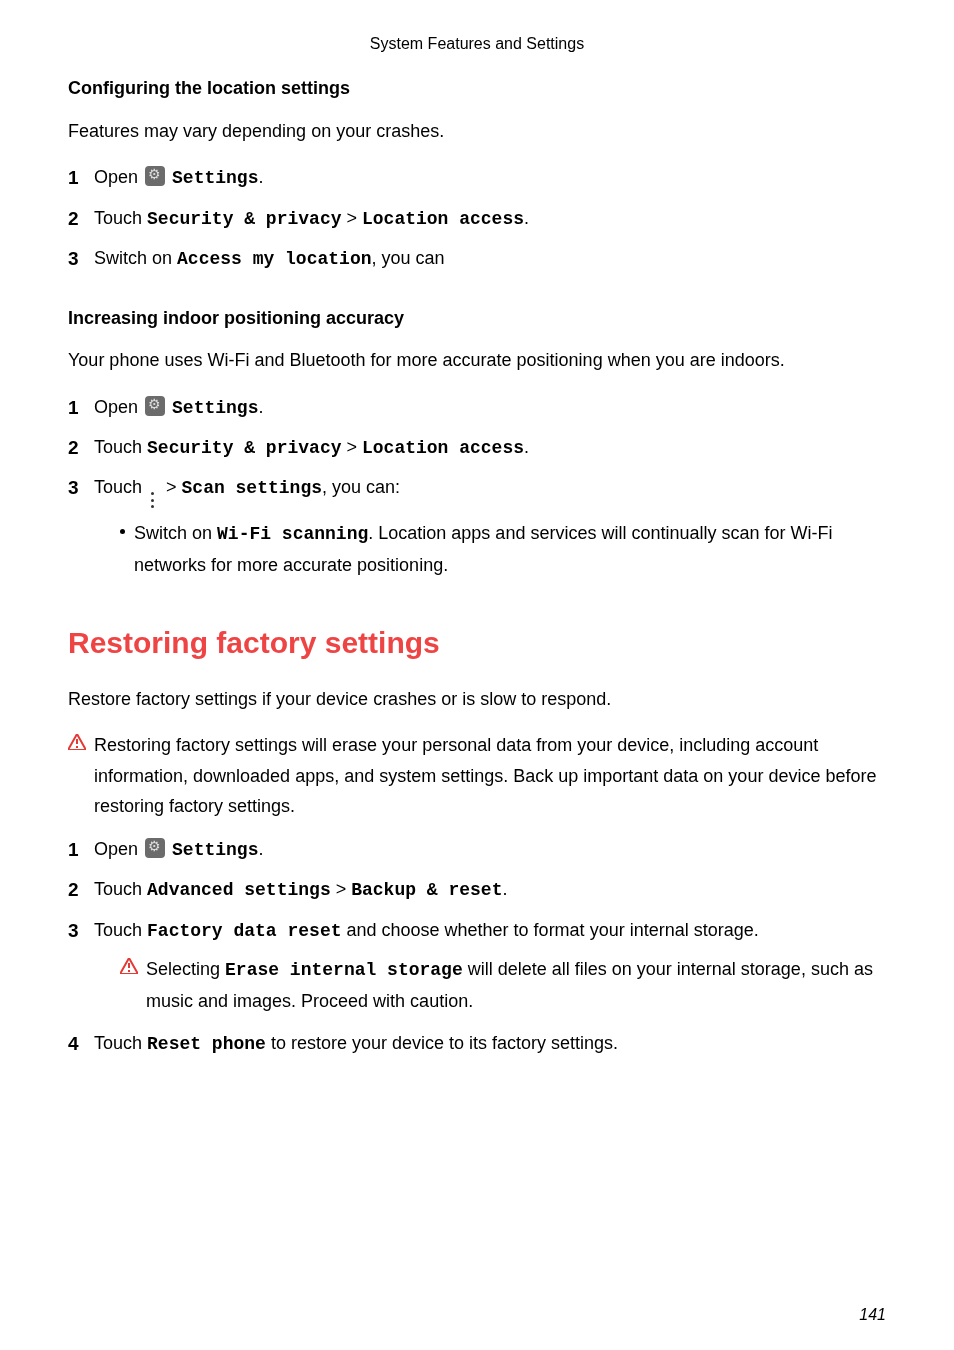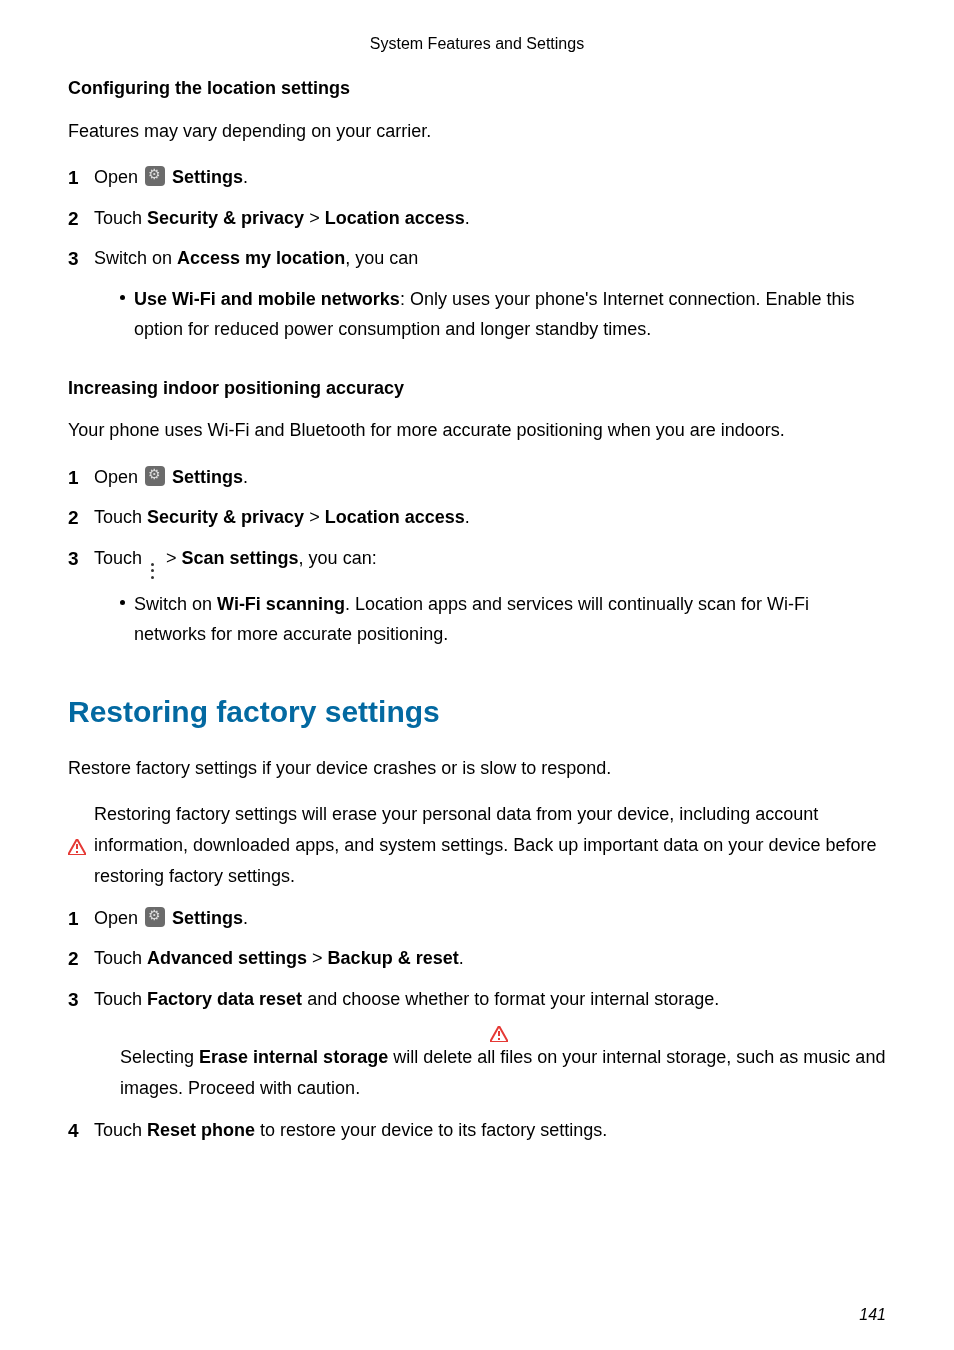--- a/index.html
+++ b/index.html
@@ -100,31 +100,32 @@
     }
     .more-icon span {
       display: block;
       width: 3px;
       height: 3px;
       background: #333;
       border-radius: 50%;
     }
     .bold {
       font-weight: bold;
+      font-family: Liberation Mono, monospace;
     }
     h2.main-heading {
-      color: #0369a1;
+      color: #ef4444;
       font-size: 30px;
       font-weight: bold;
       margin-top: 26px;
       margin-bottom: 16px;
     }
     .warning {
       display: flex;
-      align-items: center;
+      align-items: flex-start;
       margin-bottom: 12px;
       margin-top: 4px;
     }
     .warning.indented {
       padding-left: 26px;
     }
     .warning-icon {
       flex-shrink: 0;
       width: 20px;
       margin-right: 6px;
@@ -146,39 +147,38 @@
     .section-gap {
       height: 10px;
     }
   </style>
 </head>
 <body>
 
 <div class="header-right">System Features and Settings</div>
 
 <div class="subsection-title">Configuring the location settings</div>
-<p class="body-para">Features may vary depending on your carrier.</p>
+<p class="body-para">Features may vary depending on your crashes.</p>
 
 <ol class="numbered">
   <li>
       <div>
     <span>Open </span><span class="settings-icon"></span>
     <span class="bold">Settings</span><span>.</span>
   </div>
     </li>
   <li>
       <div>
     <span>Touch </span><span class="bold">Security &amp; privacy</span><span> &gt; </span><span class="bold">Location access</span><span>.</span>
   </div>
     </li>
   <li>
       <div>
     <span>Switch on </span><span class="bold">Access my location</span><span>, you can</span>
     <ul class="bulleted">
-      <li><span class="bold">Use Wi-Fi and mobile networks</span><span>: Only uses your phone's Internet connection. Enable this option for reduced power consumption and longer standby times.</span></li>
     </ul>
   </div>
     </li>
 </ol>
 
 <div class="section-gap"></div>
 
 <div class="subsection-title">Increasing indoor positioning accuracy</div>
 <p class="body-para">Your phone uses Wi-Fi and Bluetooth for more accurate positioning when you are indoors.</p>
 
@@ -230,21 +230,21 @@
   </div>
     </li>
   <li>
       <div>
     <span>Touch </span><span class="bold">Advanced settings</span><span> &gt; </span><span class="bold">Backup &amp; reset</span><span>.</span>
   </div>
     </li>
   <li>
       <div>
     <span>Touch </span><span class="bold">Factory data reset</span><span> and choose whether to format your internal storage.</span>
-    <div class="warning indented" style="margin-top:8px;margin-bottom:4px;flex-direction:column;">
+    <div class="warning indented" style="margin-top:8px;margin-bottom:4px;">
       <div class="warning-icon">
         <svg width="18" height="16" viewBox="0 0 18 16">
               <polygon points="9,0 18,16 0,16" fill="none" stroke="#e53935" stroke-width="2"></polygon>
               <rect x="8" y="5" width="2" height="5" fill="#e53935"></rect>
               <rect x="8" y="12" width="2" height="2" fill="#e53935"></rect>
             </svg>
       </div>
       <div class="warning-body"><span>Selecting </span><span class="bold">Erase internal storage</span><span> will delete all files on your internal storage, such as music and images. Proceed with caution.</span></div>
     </div>
   </div>

